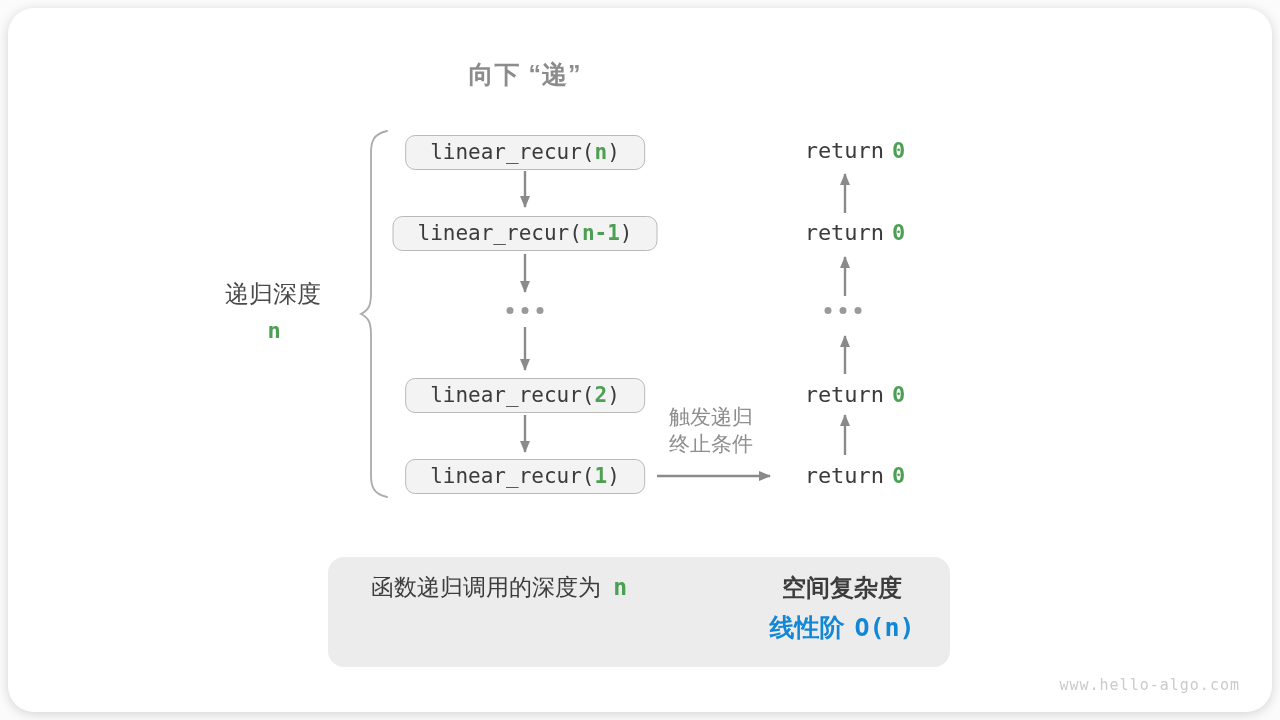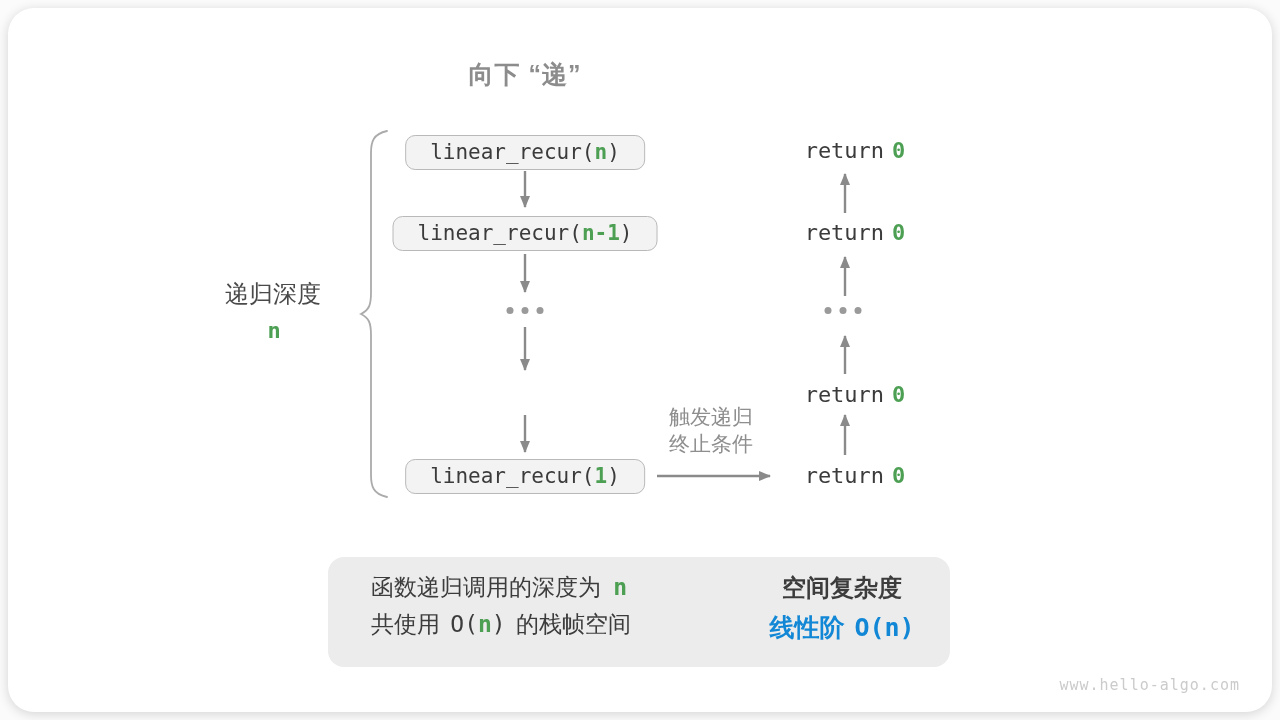--- a/index.html
+++ b/index.html
@@ -66,20 +66,23 @@
 
   <div class="abs cx depth-label" style="left:273px;top:278px;">递归深度</div>
   <div class="abs cx depth-n green" style="left:274px;top:318px;">n</div>
 
   <div class="abs cx call-box" style="left:525px;top:135px;">
     <span>linear_recur(</span><span class="green">n</span><span>)</span>
   </div>
   <div class="abs cx call-box" style="left:525px;top:216px;">
     <span>linear_recur(</span><span class="green">n-1</span><span>)</span>
   </div>
+  <div class="abs cx call-box" style="left:525px;top:378px;">
+    <span>linear_recur(</span><span class="green">2</span><span>)</span>
+  </div>
   <div class="abs cx call-box" style="left:525px;top:459px;">
     <span>linear_recur(</span><span class="green">1</span><span>)</span>
   </div>
 
   <div class="abs cx dots" style="left:525px;top:307px;">
     <div class="dot"></div>
     <div class="dot"></div>
     <div class="dot"></div>
   </div>
 
@@ -135,25 +138,20 @@
 
     <polygon points="688,601 712,601 712,591 736,608 712,625 712,615 688,615" fill="#c9c9c9"></polygon>
   </svg>
 
   <div class="abs summary-box"></div>
   <div class="abs cx summary-left" style="left:501px;top:569px;">
     <div>
       <span>函数递归调用的深度为</span>
       <span class="green code mono" style="font-weight:700;margin-left:6px;">n</span>
     </div>
-    <div>
-      <span>共使用</span>
-      <span class="mono"><span>O(</span><span class="green">n</span><span>)</span></span>
-      <span>的栈帧空间</span>
-    </div>
   </div>
   <div class="abs cx summary-result" style="left:842px;top:611px;color:#1287D6;">
     <span>线性阶</span><span class="mono">O(n)</span>
   </div>
   <div class="abs cx summary-title" style="left:842px;top:572px;">空间复杂度</div>
 
   <div class="abs watermark" style="right:40px;top:676px;">www.hello-algo.com</div>
 </div>
 
 </body></html>

